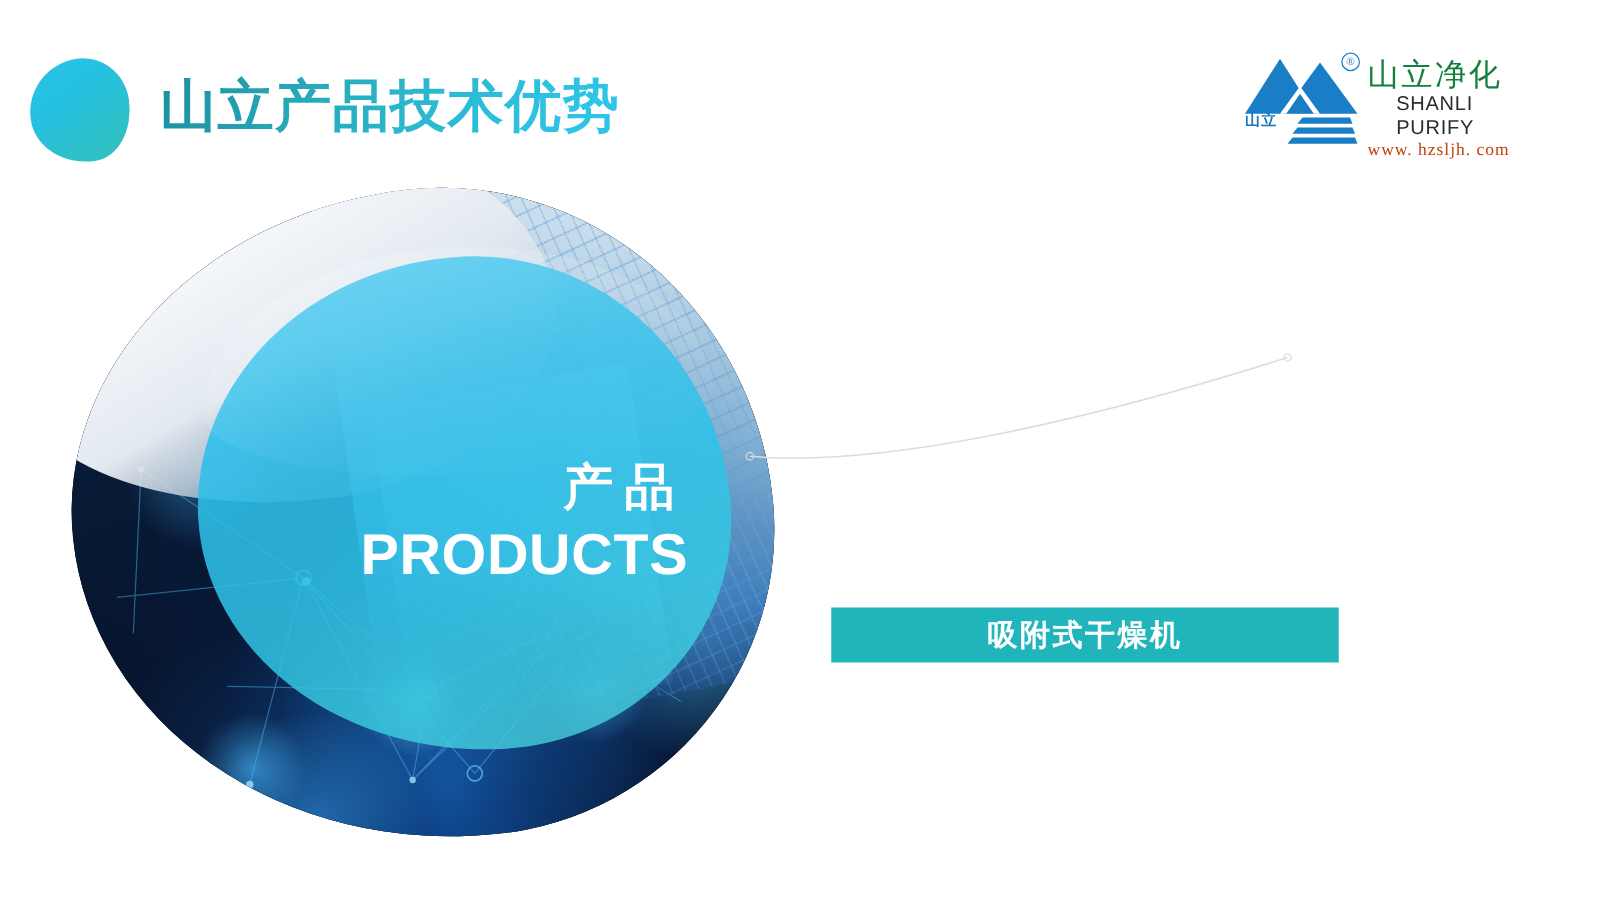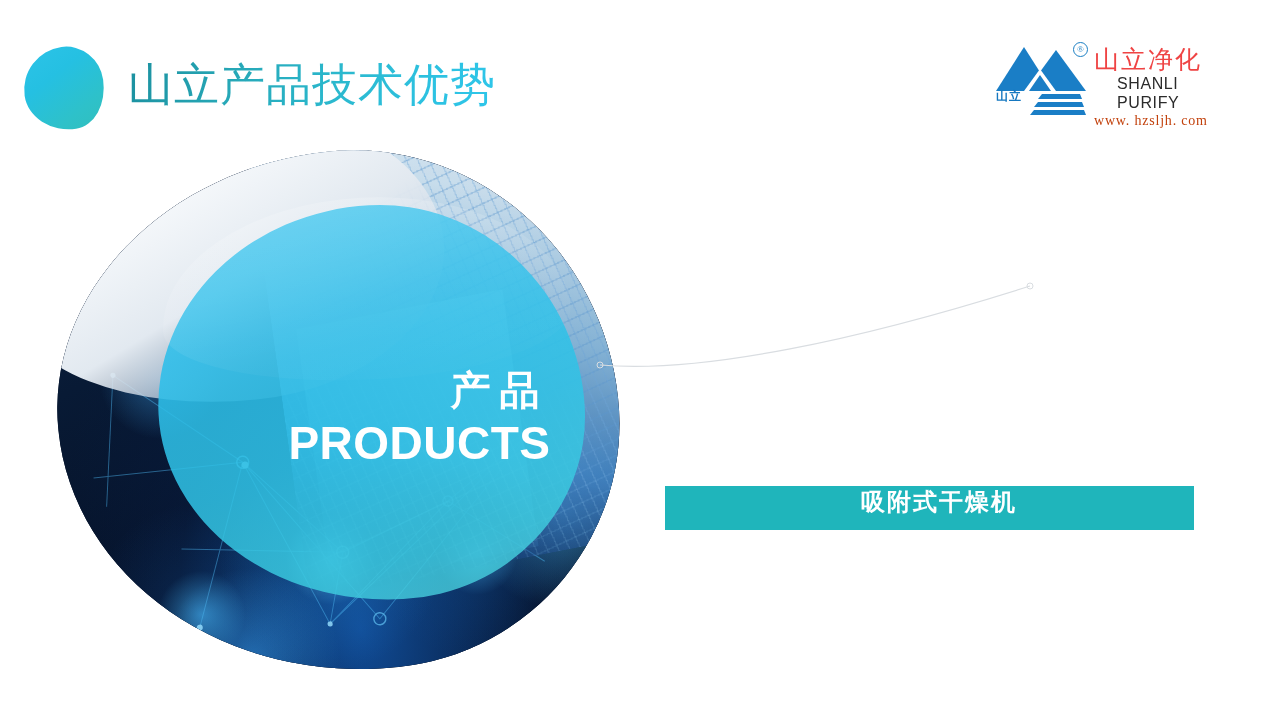--- a/index.html
+++ b/index.html
@@ -37,21 +37,21 @@
     transform: rotate(-8deg);
   }
 
   .page-title {
     position: absolute;
     left: 128px;
     top: 56px;
     font-size: 45px;
     line-height: 58px;
     letter-spacing: 1px;
-    font-weight: 400;
+    font-weight: 700;
     white-space: nowrap;
     background-image: linear-gradient(110deg, #1b8f9e 0%, #26a7b6 28%, #2bb9cf 58%, #2dc2e2 82%, #2ec6ea 100%);
     -webkit-background-clip: text;
     background-clip: text;
     color: transparent;
     -webkit-text-fill-color: transparent;
   }
 
   
   .logo {
@@ -95,21 +95,21 @@
   }
   .logo-text {
     position: absolute;
     left: 100px;
     top: 4px;
     width: 130px;
   }
   .logo-cn {
     font-size: 25px;
     line-height: 29px;
-    color: #ef4444;
+    color: #15803d;
     letter-spacing: 2px;
     font-weight: 500;
     font-family: "DejaVu Sans", sans-serif;
   }
   .logo-en {
     font-size: 16px;
     line-height: 19px;
     color: #2b2b2b;
     letter-spacing: 0.6px;
     font-weight: 400;
@@ -269,26 +269,26 @@
     letter-spacing: 0.4px;
     font-family: "DejaVu Sans", sans-serif;
     text-align: justify;
   }
 
   
   .caption-bar {
     position: absolute;
     left: 665px;
     top: 486px;
-    width: 510px;
+    width: 406px;
     height: 44px;
     background: #1fb5bb;
     display: flex;
+    align-items: center;
     justify-content: center;
-    padding-left: 19px;
   }
   .caption-text {
     color: #ffffff;
     font-size: 24px;
     font-weight: 700;
     letter-spacing: 2px;
     font-family: "DejaVu Sans", sans-serif;
   }
 </style>
 </head>

